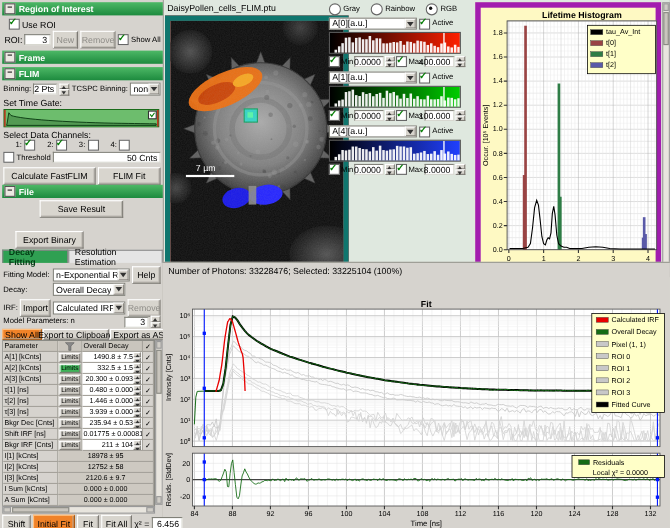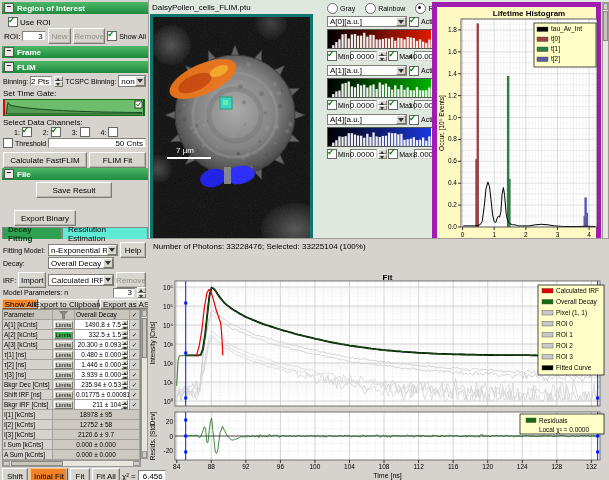--- a/index.html
+++ b/index.html
@@ -21,36 +21,36 @@
   .da{width:10px;align-self:stretch;background:#d8d5ce;border:1px solid;border-color:#fff #7d7a74 #7d7a74 #fff;display:flex;align-items:center;justify-content:center;flex:none;box-sizing:border-box;}
   .tri{width:0;height:0;border-left:3px solid transparent;border-right:3px solid transparent;border-top:4px solid #333;}
   .spin{display:flex;flex-direction:column;width:9px;height:11px;flex:none;}
   .spin div{flex:1;background:#d8d5ce;border:1px solid;border-color:#fff #7d7a74 #7d7a74 #fff;position:relative;box-sizing:border-box;}
   .spin .u::after,.spin .d::after{content:"";position:absolute;left:1px;border-left:2px solid transparent;border-right:2px solid transparent;}
   .spin .u::after{top:1px;border-bottom:3px solid #333;}
   .spin .d::after{top:1px;border-top:3px solid #333;}
   .radio{width:9px;height:9px;border-radius:50%;background:#fff;border:1px solid #666;position:relative;flex:none;}
   .radio.on::after{content:"";position:absolute;left:2px;top:2px;width:3px;height:3px;border-radius:50%;background:#111;}
   .mrow{display:flex;align-items:center;gap:2px;margin-right:8px;}
-  .tab{height:12px;display:flex;align-items:center;padding:0 5px;background:#5eead4;border:1px solid #888;border-bottom:none;font-size:8px;box-sizing:border-box;}
+  .tab{height:12px;display:flex;align-items:center;padding:0 5px;background:#e5e5e5;border:1px solid #888;border-bottom:none;font-size:8px;box-sizing:border-box;}
   .tab.active{background:#2fa052;font-weight:bold;color:#033d15;}
   #ptable{position:absolute;left:2px;top:309px;width:139px;border:1px solid #8a8a84;background:#fff;box-sizing:border-box;}
   .prow{display:grid;grid-template-columns:50px 22px 55px 10px;height:10px;}
   .pc{border-right:1px solid #a5a29b;border-bottom:1px solid #a5a29b;display:flex;align-items:center;font-size:6.5px;overflow:hidden;background:#d6d3ce;padding:0 1px;box-sizing:border-box;white-space:nowrap;}
   .phead .pc{background:#c9c5bd;}
   .pc.val{background:#fff;}
   .pc.der{background:#cdc9c1;justify-content:center;}
   .lim{width:19px;height:8px;background:#d0cdc6;border:1px solid;border-color:#fff #7d7a74 #7d7a74 #fff;font-size:6px;display:flex;align-items:center;justify-content:center;box-sizing:border-box;}
   .lim.act{background:#3db457;}
   .scr{position:absolute;background:#e8e5de;border:1px solid #999;box-sizing:border-box;}
   .sthumb{position:absolute;background:#c9c5bd;border:1px solid #8a8a84;box-sizing:border-box;}
   .sarr{position:absolute;width:100%;height:7px;background:#d0cdc6;border:1px solid #999;box-sizing:border-box;}
   #botpanel{position:absolute;left:148px;top:238px;width:461px;height:242px;background:#d6d3ce;border-top:1px solid #9a9a92;box-sizing:border-box;}
   #ltbox{position:absolute;left:432px;top:2px;width:169px;height:250px;background:#fef9c3;border:5px solid #a21caf;box-sizing:border-box;}
-  #imgbox{position:absolute;left:150px;top:14px;width:157px;height:221px;border:3px solid #0f766e;box-sizing:content-box;background:#ef4444;}
+  #imgbox{position:absolute;left:150px;top:14px;width:157px;height:221px;border:5px solid #0f766e;box-sizing:content-box;background:#ef4444;}
   svg text{font-family:"Liberation Sans",sans-serif;}
 </style>
 </head>
 <body>
 
 <div id="app">
 
   <div class="panel-left">
 
     <div class="ghdr" style="top:2px">
@@ -508,21 +508,21 @@
         <rect x="71" y="150" width="7" height="17" fill="#8c8c8c" opacity="0.9"></rect>
       </g>
       <rect width="157" height="221" filter="url(#nz)" opacity="0.22"></rect>
       <g>
         <rect x="14" y="140" width="44" height="2" fill="#fff"></rect>
         <text x="23" y="136" font-size="8" fill="#fff">7 µm</text>
       </g>
     </svg>
   </div>
 
-  <div style="position:absolute;left:324px;top:0;width:124px;height:302px" id="dispPanel">
+  <div style="position:absolute;left:296px;top:0;width:124px;height:302px" id="dispPanel">
     <div class="row f7" style="top:3px;left:3px" id="modes">
         <div class="mrow">
           <div class="radio"></div>
           <span>Gray</span>
         </div>
         <div class="mrow">
           <div class="radio"></div>
           <span>Rainbow</span>
         </div>
         <div class="mrow">

